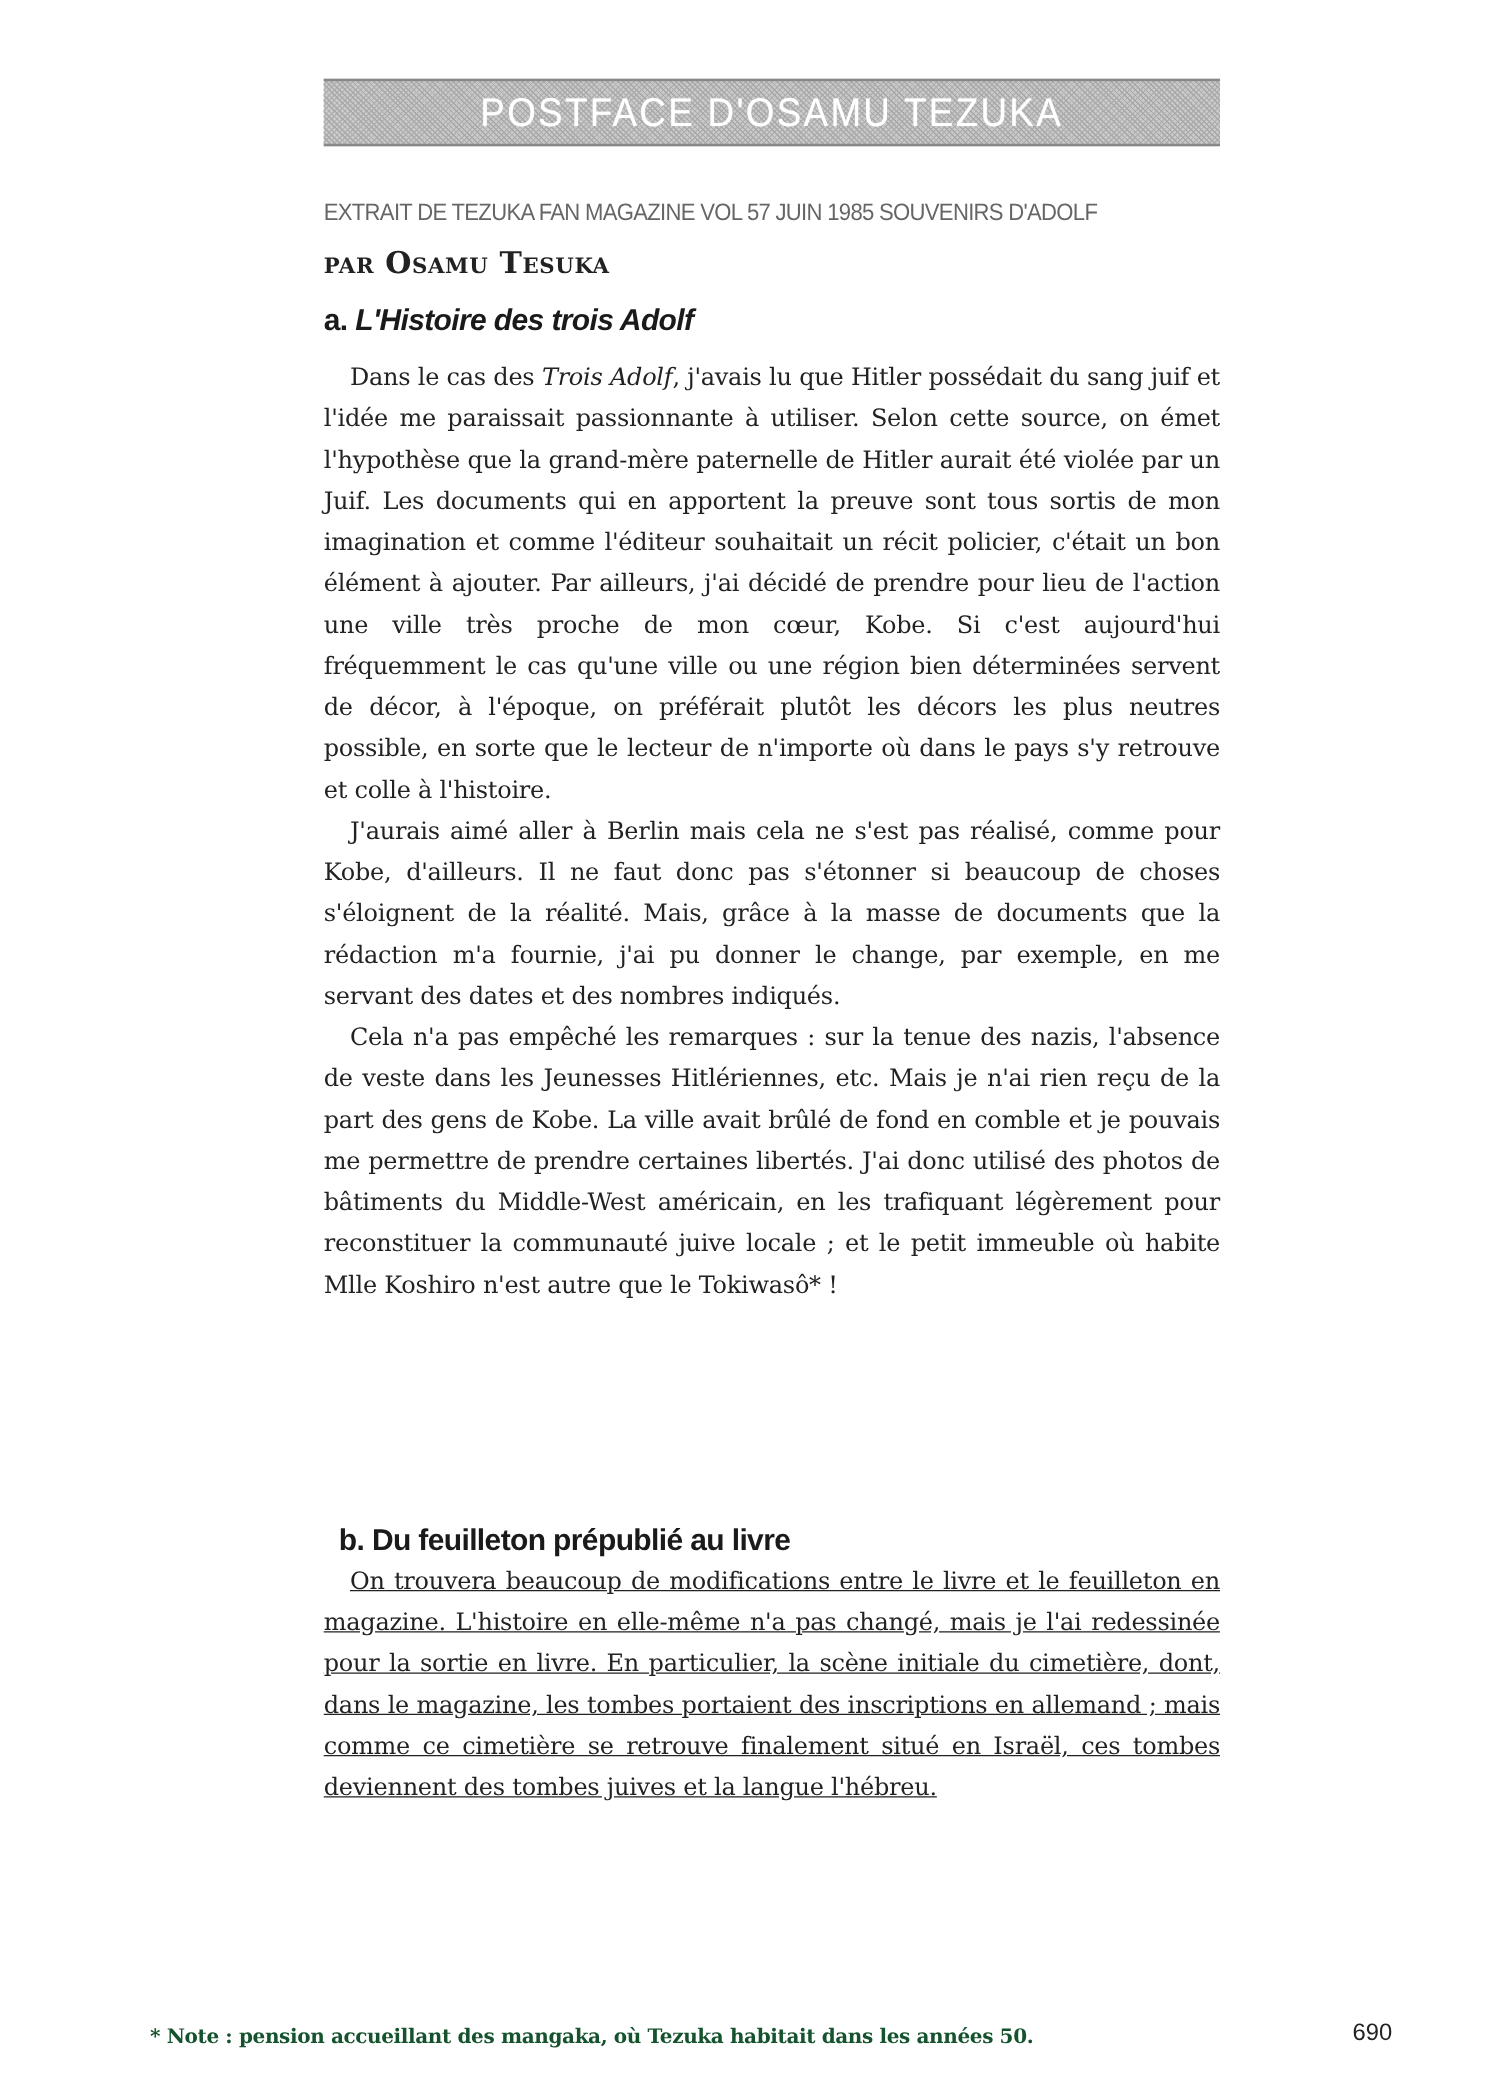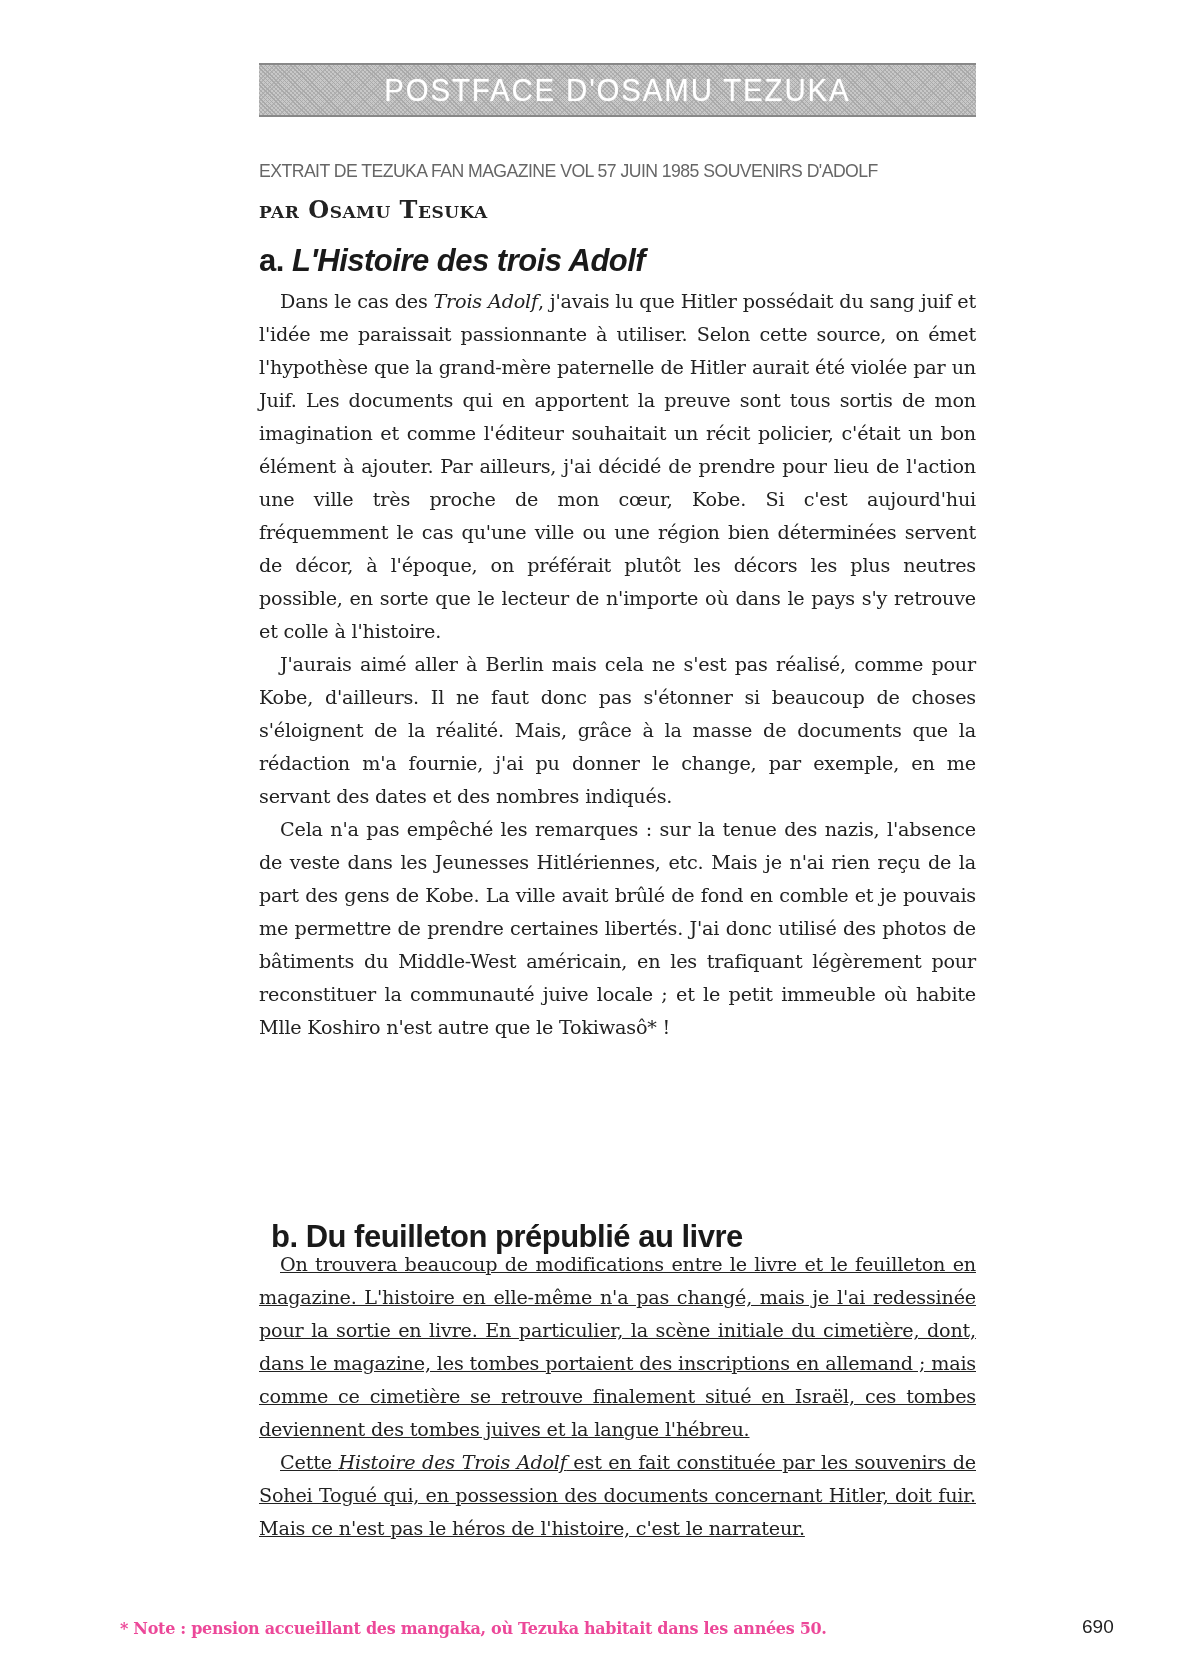--- a/index.html
+++ b/index.html
@@ -28,37 +28,37 @@
       letter-spacing: -0.6px; transform-origin: left; transform: scaleX(0.93);
       white-space: nowrap;
     }
     .byline {
       position: absolute; left: 259px; top: 195px;
       font-family: "DejaVu Serif", serif; font-variant: small-caps; font-weight: bold;
       font-size: 24px; color: #222; letter-spacing: 0.5px;
     }
     .heading {
       position: absolute; left: 259px;
-      font-family: "Liberation Sans", sans-serif; font-weight: bold; font-size: 31px;
+      font-family: "Liberation Sans", sans-serif; font-weight: bold; font-size: 24px;
       color: #1a1a1a; letter-spacing: -0.5px; white-space: nowrap;
     }
     .heading em { font-style: italic; }
     #heading-a { top: 243px; }
     #heading-b { top: 1207px; }
     .text-block {
       position: absolute; left: 259px; width: 717px;
       font-family: "DejaVu Serif", serif; font-size: 19.2px; line-height: 33px;
       color: #222; letter-spacing: -0.2px;
     }
     .text-block p { margin: 0; text-align: justify; text-indent: 21px; hyphens: manual; }
     #section-a-body { top: 285px; }
     #section-b-body { top: 1248px; text-decoration: underline; }
     .footnote {
       position: absolute; left: 120px; top: 1619px;
-      font-family: "DejaVu Serif", serif; font-weight: bold; font-size: 16px; color: #ec4899;
+      font-family: "DejaVu Serif", serif; font-weight: bold; font-size: 16px; color: #14532d;
       letter-spacing: -0.3px;
     }
     .page-number {
       position: absolute; left: 1082px; top: 1616px;
       font-family: "Liberation Sans", sans-serif; font-size: 19px; color: #222;
     }
   </style>
 </head>
 <body>
 
@@ -82,19 +82,16 @@
   <p>Cela n'a pas empêché les remarques : sur la tenue des nazis, l'absence de veste dans les Jeunesses Hitlériennes, etc. Mais je n'ai rien reçu de la part des gens de Kobe. La ville avait brûlé de fond en comble et je pouvais me permettre de prendre certaines libertés. J'ai donc utilisé des photos de bâtiments du Middle-West américain, en les trafiquant légèrement pour reconstituer la communauté juive locale ; et le petit immeuble où habite Mlle Koshiro n'est autre que le Tokiwasô* !</p>
 </div>
 
 <h2 class="heading" id="heading-b" style="margin:12px;">
   <span>b.</span>
   <span>Du feuilleton prépublié au livre</span>
 </h2>
 
 <div class="text-block" id="section-b-body">
   <p>On trouvera beaucoup de modifications entre le livre et le feuilleton en magazine. L'histoire en elle-même n'a pas changé, mais je l'ai redessinée pour la sortie en livre. En particulier, la scène initiale du cimetière, dont, dans le magazine, les tombes portaient des inscriptions en allemand ; mais comme ce cimetière se retrouve finalement situé en Israël, ces tombes deviennent des tombes juives et la langue l'hébreu.</p>
-  <p>
-    <span>Cette </span><em>Histoire des Trois Adolf</em><span> est en fait constituée par les souvenirs de Sohei Togué qui, en possession des documents concernant Hitler, doit fuir. Mais ce n'est pas le héros de l'histoire, c'est le narrateur.</span>
-  </p>
 </div>
 
 <div class="footnote">* Note : pension accueillant des mangaka, où Tezuka habitait dans les années 50.</div>
 <div class="page-number">690</div>
 
 </body></html>

